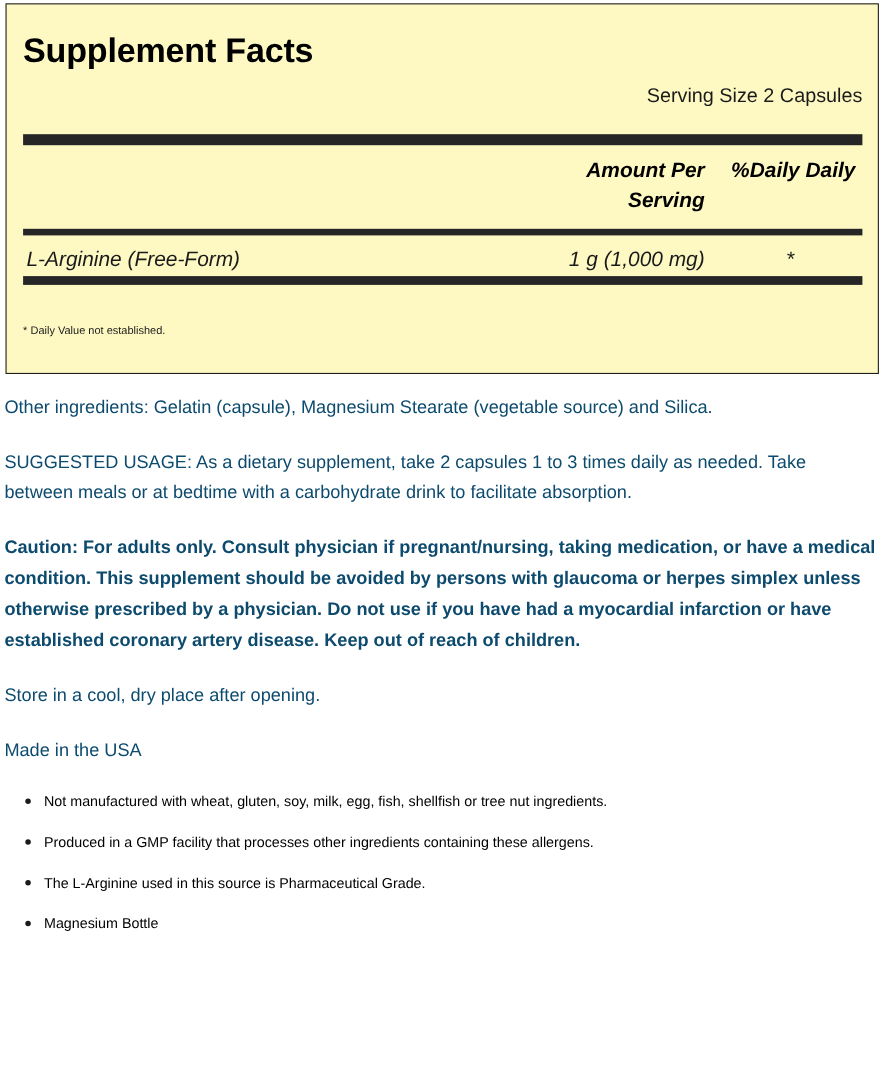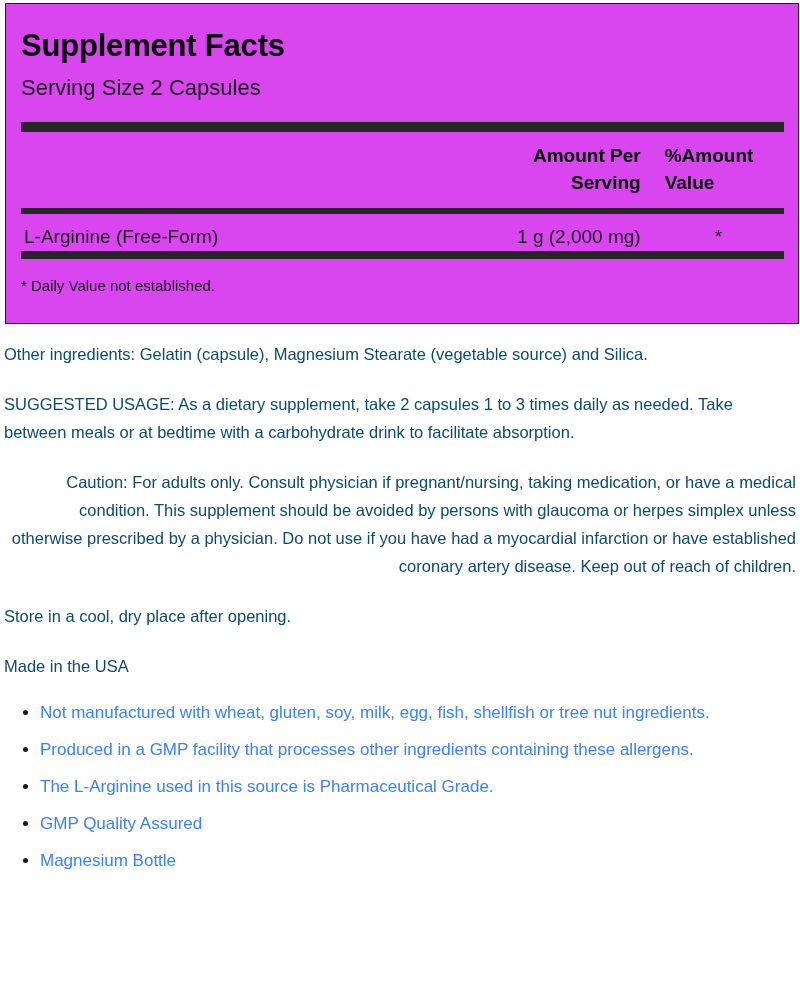--- a/index.html
+++ b/index.html
@@ -25,37 +25,38 @@
   }
 
   
   .sf-panel {
     position: relative;
     margin: 3px 1px 0 3px;
     border: 1px solid #1f1f1f;
     box-sizing: border-box;
     width: 794px;
     padding: 0 14px 0 15px;
-    background: #d946ef;
+    background: #fef9c3;
   }
 
   .sf-title {
     font-size: 31px;
     font-weight: bold;
     letter-spacing: -0.2px;
     line-height: 1;
     margin: 26px 0 0 0;
     color: #000;
   }
 
   .sf-serving {
-    font-size: 22px;
+    font-size: 18px;
     line-height: 25px;
     margin-top: 14px;
     color: #1a1a1a;
+    text-align: right;
   }
   .sf-serving div { white-space: nowrap; }
 
   .rule {
     background: #262626;
     width: 100%;
   }
   .rule-thick  { height: 10px; margin-top: 22px; }
   .rule-mid    { height: 6px;  margin-top: 0; }
   .rule-bottom { height: 8px;  margin-top: 0; }
@@ -66,20 +67,21 @@
     border-collapse: collapse;
     table-layout: fixed;
   }
   .sf-table col.c-name  { width: 58%; }
   .sf-table col.c-amt   { width: 24%; }
   .sf-table col.c-dv    { width: 18%; }
 
   .sf-table th, .sf-table td {
     padding: 0;
     vertical-align: top;
+    font-style: italic;
   }
 
   .hdr-row th {
     font-size: 19px;
     font-weight: bold;
     line-height: 27px;
     padding-top: 10px;
     padding-bottom: 12px;
     color: #000;
   }
@@ -90,52 +92,52 @@
     font-size: 19px;
     line-height: 28px;
     padding-top: 9px;
     color: #1a1a1a;
   }
   .item-name { text-align: left; padding-left: 3px !important; }
   .item-amt  { text-align: right; padding-right: 6px !important; }
   .item-dv   { text-align: center; padding-left: 6px !important; }
 
   .sf-footnote {
-    font-size: 15px;
+    font-size: 10px;
     line-height: 22px;
-    margin: 16px 0 26px 0;
+    margin: 32px 0 26px 0;
     color: #1a1a1a;
   }
 
   
   .body-copy {
     margin-top: 16px;
     padding: 0 2px;
   }
   .para {
     font-size: 16.5px;
     line-height: 28px;
     margin: 0 0 22px 0;
     color: #0c4a6e;
   }
   .para:last-child { margin-bottom: 0; }
-  .para.bold { font-weight: normal; text-align: right; }
+  .para.bold { font-weight: bold; }
   .lead { font-weight: normal; }
 
   .bullets {
     list-style: none;
     margin: 14px 0 0 0;
     padding: 0;
   }
   .bullets li {
     position: relative;
-    font-size: 17px;
+    font-size: 13px;
     line-height: 21px;
     padding: 0 0 16px 36px;
-    color: #3b82f6;
+    color: #000000;
   }
   .bullets li:last-child { padding-bottom: 0; }
   .bullets li::before {
     content: "";
     position: absolute;
     left: 19px;
     top: 8px;
     width: 5px;
     height: 5px;
     border-radius: 50%;
@@ -160,37 +162,37 @@
     <table class="sf-table">
       <colgroup>
         <col class="c-name">
         <col class="c-amt">
         <col class="c-dv">
       </colgroup>
       <thead>
         <tr class="hdr-row">
           <th></th>
           <th class="hdr-amt">Amount Per Serving</th>
-          <th class="hdr-dv">%Amount Value</th>
+          <th class="hdr-dv">%Daily Daily</th>
         </tr>
       </thead>
     </table>
 
     <div class="rule rule-mid"></div>
 
     <table class="sf-table">
       <colgroup>
         <col class="c-name">
         <col class="c-amt">
         <col class="c-dv">
       </colgroup>
       <tbody>
         <tr class="item-row">
           <td class="item-name">L-Arginine (Free-Form)</td>
-          <td class="item-amt">1 g (2,000 mg)</td>
+          <td class="item-amt">1 g (1,000 mg)</td>
           <td class="item-dv">*</td>
         </tr>
       </tbody>
     </table>
 
     <div class="rule rule-bottom"></div>
 
     <p class="sf-footnote">* Daily Value not established.</p>
 
   </section>
@@ -204,19 +206,18 @@
     <p class="para bold">Caution: For adults only. Consult physician if pregnant/nursing, taking medication, or have a medical condition. This supplement should be avoided by persons with glaucoma or herpes simplex unless otherwise prescribed by a physician. Do not use if you have had a myocardial infarction or have established coronary artery disease. Keep out of reach of children.</p>
 
     <p class="para">Store in a cool, dry place after opening.</p>
 
     <p class="para">Made in the USA</p>
 
     <ul class="bullets">
       <li>Not manufactured with wheat, gluten, soy, milk, egg, fish, shellfish or tree nut ingredients.</li>
       <li>Produced in a GMP facility that processes other ingredients containing these allergens.</li>
       <li>The L-Arginine used in this source is Pharmaceutical Grade.</li>
-      <li>GMP Quality Assured</li>
       <li>Magnesium Bottle</li>
     </ul>
 
   </section>
 
 </div>
 
 </body></html>

